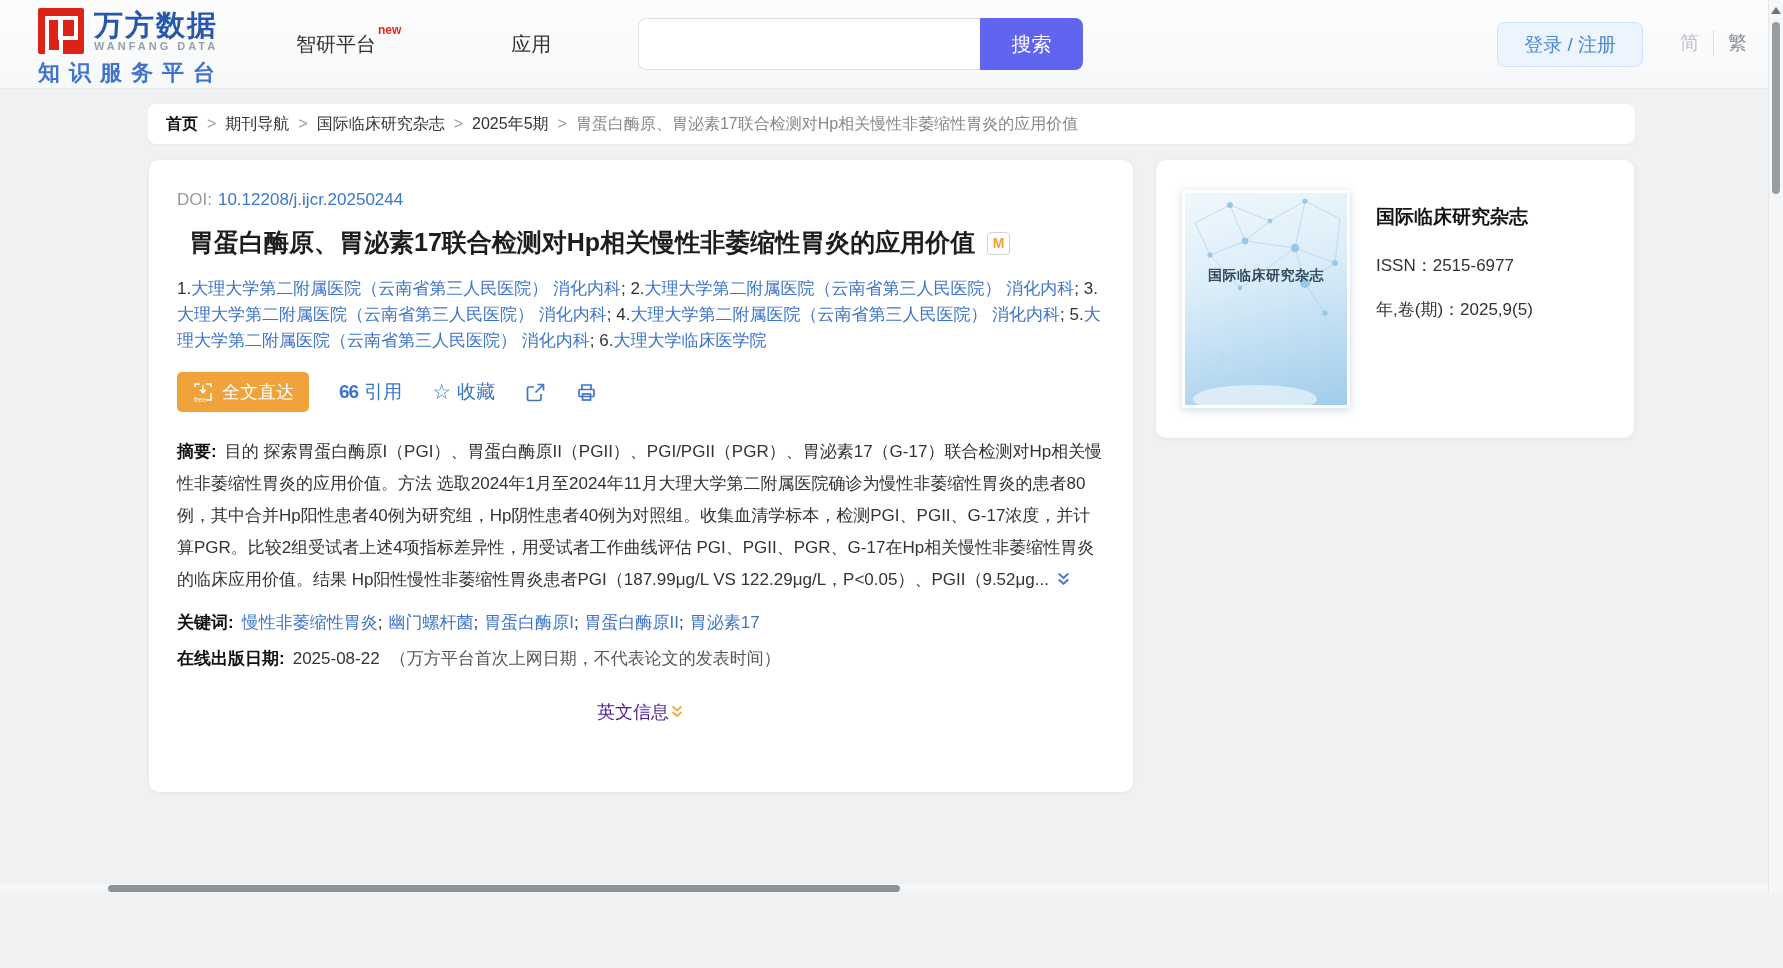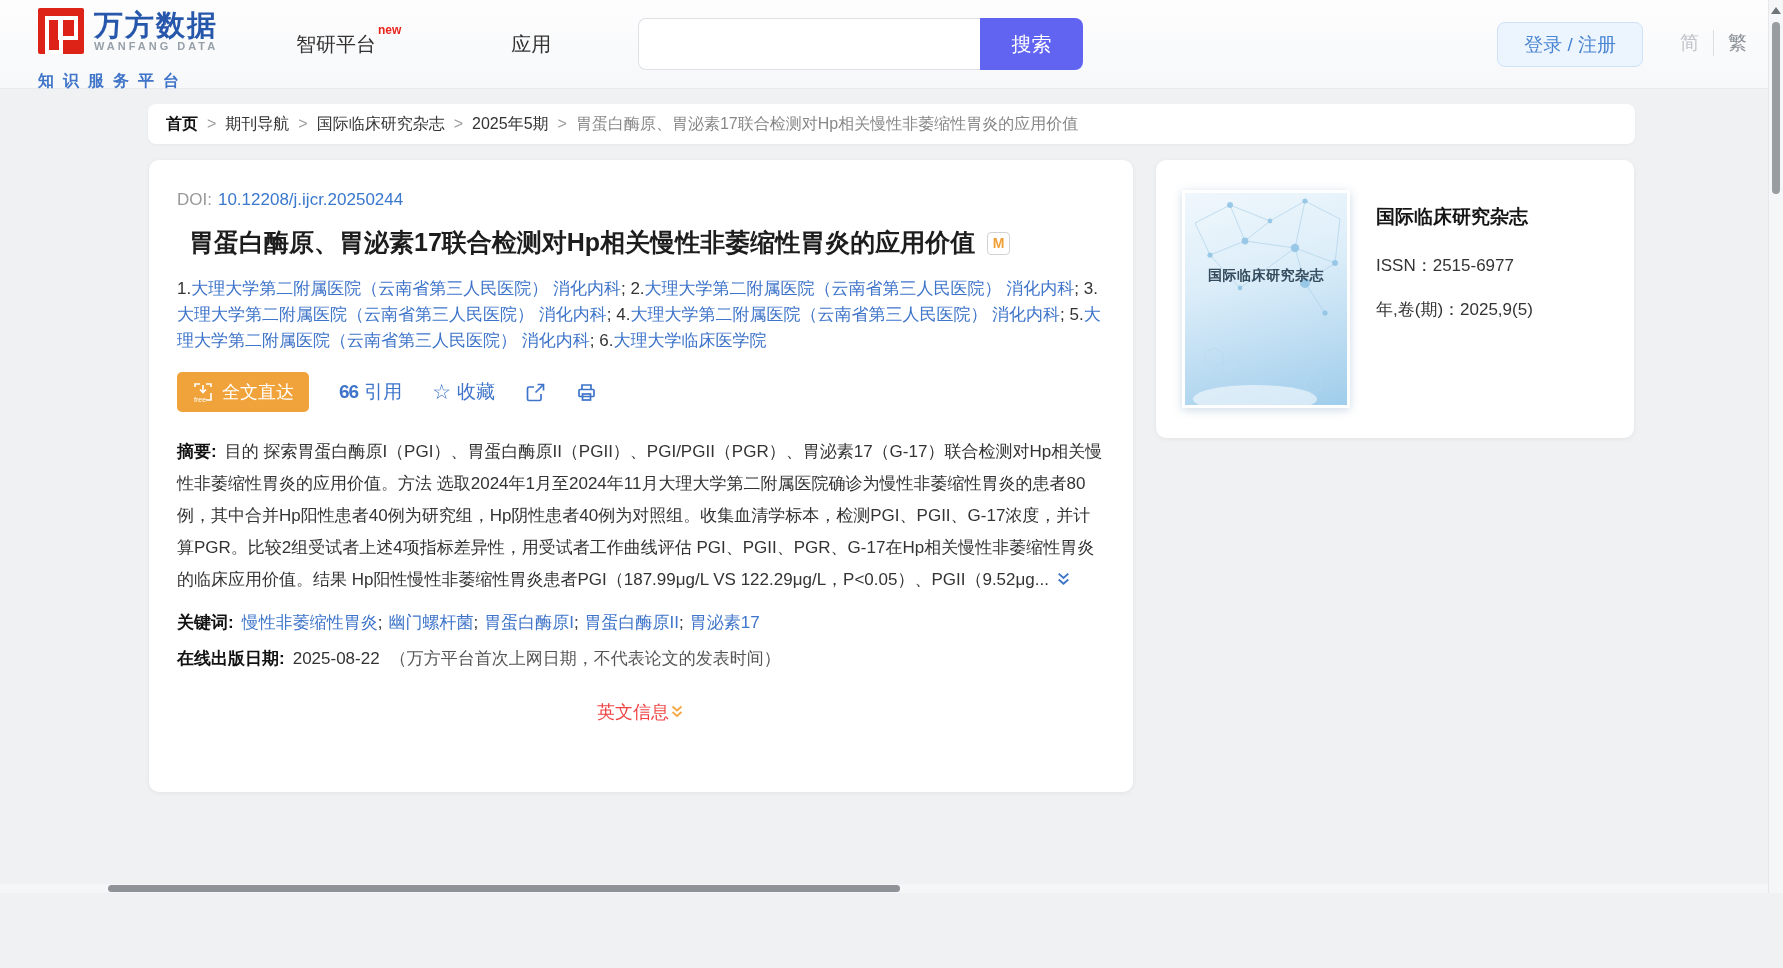--- a/index.html
+++ b/index.html
@@ -10,21 +10,21 @@
   
   .header { position:absolute; top:0; left:0; width:1783px; height:89px;
             background:linear-gradient(#fdfdfe,#f7f8f9); border-bottom:1px solid #e9eaec; z-index:2; }
   .logo { position:absolute; left:38px; top:8px; width:230px; cursor:pointer; }
   .logo-row { display:flex; align-items:center; gap:10px; }
   .logo-mark { width:46px; height:46px; background:#dd2218; border-radius:2px; position:relative; flex:0 0 46px; }
   .logo-mark::before { content:""; position:absolute; left:7px; top:8px; width:10px; height:30px; border:4px solid #fff; }
   .logo-mark::after  { content:""; position:absolute; right:6px; top:8px; width:12px; height:16px; border:4px solid #fff; }
   .brand { font-size:29px; font-weight:800; color:#2757ab; letter-spacing:2px; line-height:30px; }
   .brand-en { font-size:11px; font-weight:700; color:#97a0a9; letter-spacing:3px; margin-top:0; }
-  .tagline { font-size:16px; color:#3f74c9; letter-spacing:9px; margin-top:17px; font-weight:600; }
+  .tagline { font-size:22px; color:#3f74c9; letter-spacing:9px; margin-top:4px; font-weight:600; }
 
   .nav { position:absolute; left:296px; top:0; height:89px; display:flex; align-items:center; gap:112px; }
   .nav-item { font-size:20px; color:#333; cursor:pointer; position:relative; white-space:nowrap; }
   .nav-badge { color:#e8261d; font-size:12px; font-weight:700; position:relative; top:-9px; left:2px; }
 
   .search { position:absolute; left:638px; top:18px; display:flex; height:52px; }
   .search input { width:342px; height:52px; border:1px solid #dfe1e4; border-right:none;
                   border-radius:8px 0 0 8px; background:#fff; padding:0 14px; font-size:17px; outline:none; }
   .search button { width:103px; height:52px; background:#6164f1; color:#fff; font-size:20px;
                    border:none; border-radius:0 8px 8px 0; cursor:pointer; }
@@ -79,21 +79,21 @@
   .expand { display:inline-block; margin-left:6px; vertical-align:-3px; cursor:pointer; }
 
   .keywords { font-size:17px; margin-bottom:13px; color:#333; }
   .kw { color:#3e74c9; cursor:pointer; text-decoration:none; }
   .kw-sep { color:#333; margin-right:6px; }
 
   .pubdate { font-size:17px; color:#333; margin-bottom:22px; }
   .pubdate .note { color:#555; margin-left:10px; }
 
   .english-info { display:flex; align-items:center; justify-content:center; 
-                  color:#ef4444; font-size:18px; cursor:pointer; padding:8px 0; }
+                  color:#4c1d95; font-size:18px; cursor:pointer; padding:8px 0; }
 
   
   .journal-card { position:absolute; left:1156px; top:160px; width:478px; height:278px;
                   background:#fff; border-radius:10px; box-shadow:0 1px 5px rgba(0,0,0,.06);
                   display:flex; padding:30px 26px; gap:26px; }
   .cover { width:168px; height:218px; flex:0 0 168px; position:relative; border-radius:2px;
            background:linear-gradient(165deg,#f0f7fc 0%,#ddeef9 38%,#bcdcf2 72%,#9fcdeb 100%);
            box-shadow:0 2px 10px rgba(60,110,160,.25); border:3px solid #fff; cursor:pointer; overflow:hidden; }
   .cover svg { position:absolute; inset:0; }
   .cover-title { position:absolute; top:74px; left:0; width:100%; text-align:center;

